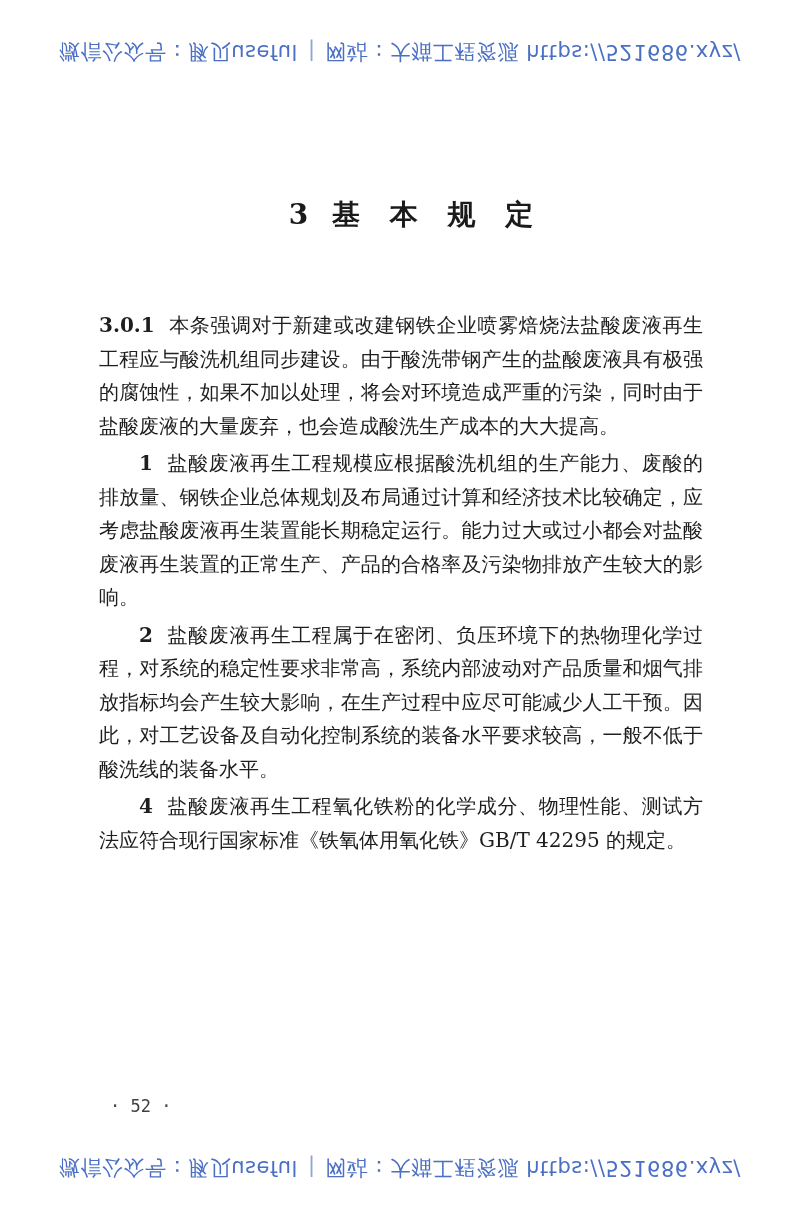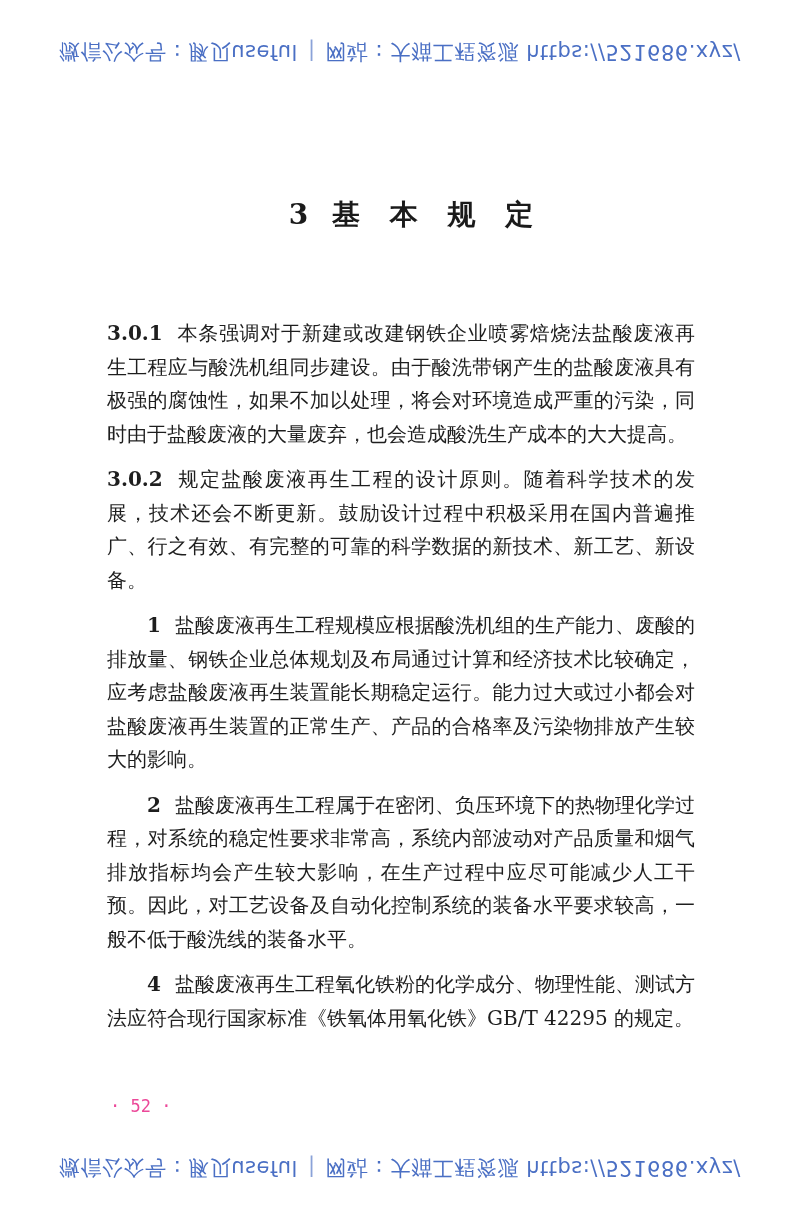--- a/index.html
+++ b/index.html
@@ -17,48 +17,45 @@
   .wm-bottom { top: 1154px; }
   .title {
     position: absolute; top: 196px; left: 16px; width: 800px; text-align: center;
     font-size: 28px; font-weight: bold; letter-spacing: 10px; color: #1a1a1a;
   }
   .title .num { margin-right: 14px; }
   .content {
     position: absolute; top: 305px; left: 95px; width: 612px;
     font-size: 20px; line-height: 33.5px; text-align: justify; color: #1e1e1e;
   }
-  .content p { margin: 12px; }
+  .content p { margin: 4px; }
   .content .clause-num { font-weight: bold; margin-right: 14px; font-family: "DejaVu Serif", serif; }
   .content .item { text-indent: 2em; }
   .content .item-num { font-weight: bold; margin-right: 14px; }
   .page-num {
-    position: absolute; top: 1096px; left: 110px; font-size: 17px; color: #ec4899;
+    position: absolute; top: 1096px; left: 110px; font-size: 17px; color: #404040;
     font-family: "DejaVu Sans Mono", monospace;
     text-align: center;
   }
 </style>
 </head>
 <body>
 
 <div class="watermark wm-top">
   <span>微信公众号：豚贝useful</span><span class="sep">|</span><span>网站：大猫工程资源 https://521686.xyz/</span>
 </div>
 
 <div class="title">
   <span class="num">3</span><span>基 本 规 定</span>
 </div>
 
 <div class="content">
   <p>
     <span class="clause-num">3.0.1</span><span>本条强调对于新建或改建钢铁企业喷雾焙烧法盐酸废液再生工程应与酸洗机组同步建设。由于酸洗带钢产生的盐酸废液具有极强的腐蚀性，如果不加以处理，将会对环境造成严重的污染，同时由于盐酸废液的大量废弃，也会造成酸洗生产成本的大大提高。</span>
   </p>
-  <p>
-    <span class="clause-num">3.0.2</span><span>规定盐酸废液再生工程的设计原则。随着科学技术的发展，技术还会不断更新。鼓励设计过程中积极采用在国内普遍推广、行之有效、有完整的可靠的科学数据的新技术、新工艺、新设备。</span>
-  </p>
   <p class="item">
     <span class="item-num">1</span><span>盐酸废液再生工程规模应根据酸洗机组的生产能力、废酸的排放量、钢铁企业总体规划及布局通过计算和经济技术比较确定，应考虑盐酸废液再生装置能长期稳定运行。能力过大或过小都会对盐酸废液再生装置的正常生产、产品的合格率及污染物排放产生较大的影响。</span>
   </p>
   <p class="item">
     <span class="item-num">2</span><span>盐酸废液再生工程属于在密闭、负压环境下的热物理化学过程，对系统的稳定性要求非常高，系统内部波动对产品质量和烟气排放指标均会产生较大影响，在生产过程中应尽可能减少人工干预。因此，对工艺设备及自动化控制系统的装备水平要求较高，一般不低于酸洗线的装备水平。</span>
   </p>
   <p class="item">
     <span class="item-num">4</span><span>盐酸废液再生工程氧化铁粉的化学成分、物理性能、测试方法应符合现行国家标准《铁氧体用氧化铁》GB/T 42295 的规定。</span>
   </p>
 </div>

